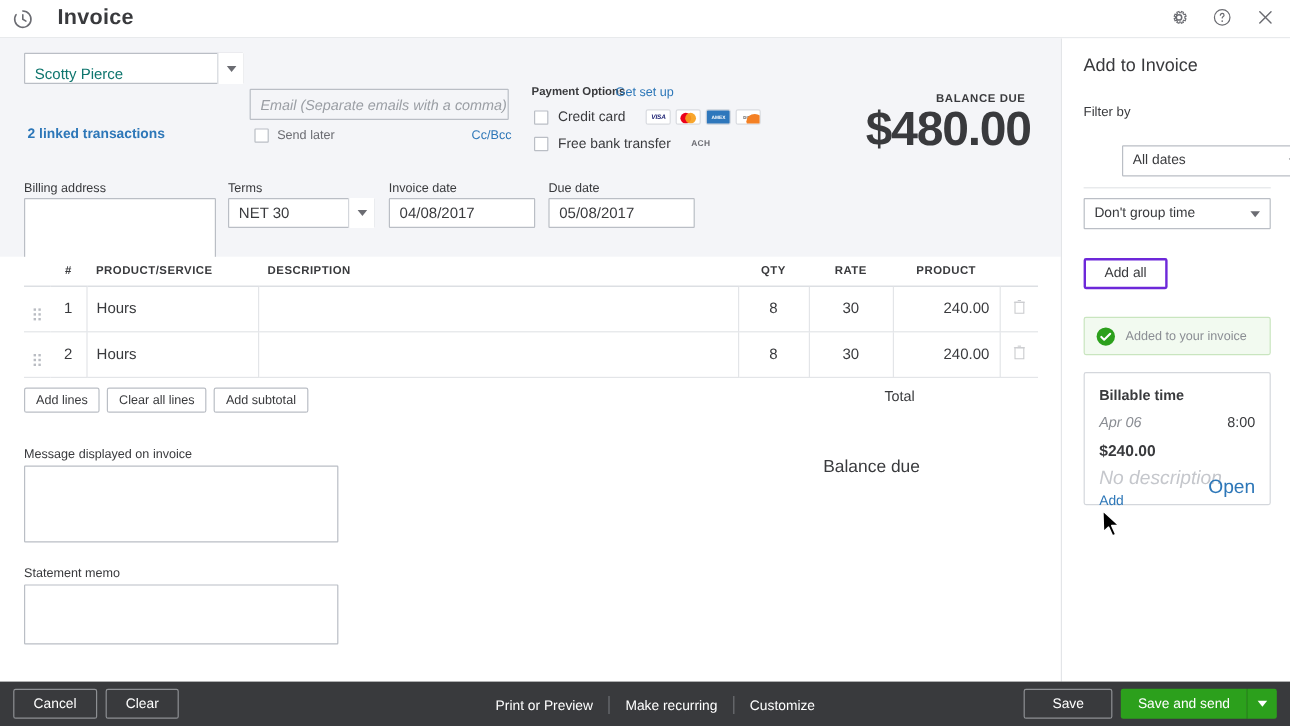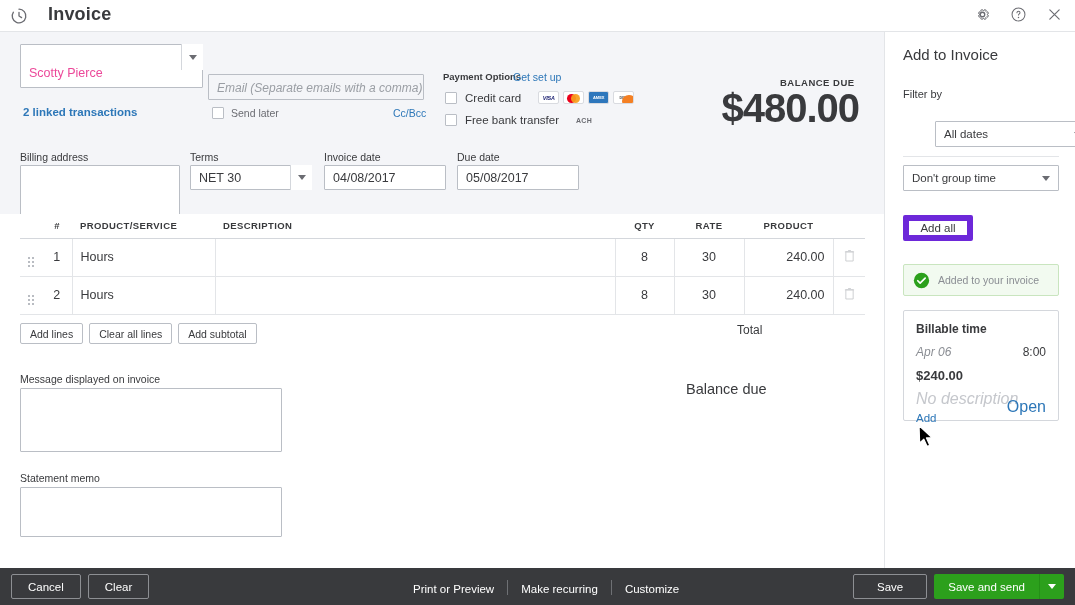--- a/index.html
+++ b/index.html
@@ -25,21 +25,21 @@
   .hdr-icons svg { display: block; cursor: pointer; }
 
   
   .form-area {
     position: absolute; top: 32px; left: 0; width: 884px; height: 182px;
     background: #f4f5f8;
   }
   .cust-select {
     position: absolute; left: 20px; top: 12px; width: 183px; height: 26px;
     background: #fff; border: 1px solid #babec5; border-radius: 1px;
-    font-size: 12.5px; color: #ec4899; padding: 21px 8px;
+    font-size: 12.5px; color: #0f766e; padding: 10px 8px;
   }
   .cust-caret {
     position: absolute; left: 181px; top: 12px; width: 22px; height: 26px;
     border-left: 1px solid #d4d7dc; background: #fff;
     display: flex; align-items: center; justify-content: center;
   }
   .linked-tx {
     position: absolute; left: 23px; top: 74px;
     font-size: 11.5px; font-weight: bold; color: #2d77b8; cursor: pointer;
   }
@@ -160,21 +160,21 @@
   .side-sub { position: absolute; left: 18px; top: 56px; font-size: 11px; color: #393a3d; }
   .side-sel {
     position: absolute; left: 18px; width: 156px; height: 26px;
     background: #fff; border: 1px solid #babec5; border-radius: 1px;
     font-size: 11.5px; color: #393a3d; padding: 6px 8px; cursor: pointer;
   }
   .side-sel .caret { position: absolute; right: 8px; top: 10px; }
   .side-divider { position: absolute; left: 18px; top: 124px; width: 156px; height: 1px; background: #e3e5e8; }
   .addall-btn {
     position: absolute; left: 18px; top: 183px; width: 70px; height: 26px;
-    background: #fff; border: 6px solid #6d28d9; border-radius: 2px;
+    background: #fff; border: 2px solid #6d28d9; border-radius: 2px;
     font-size: 11.5px; color: #393a3d; cursor: pointer;
     font-family: "Liberation Sans", sans-serif;
   }
   .toast {
     position: absolute; left: 18px; top: 232px; width: 156px; height: 32px;
     background: #f2faf0; border: 1px solid #c9e5bf; border-radius: 2px;
     display: flex; align-items: center; gap: 8px; padding: 0 9px;
   }
   .toast span { font-size: 10.5px; color: #8a8d93; }
   .tile {

